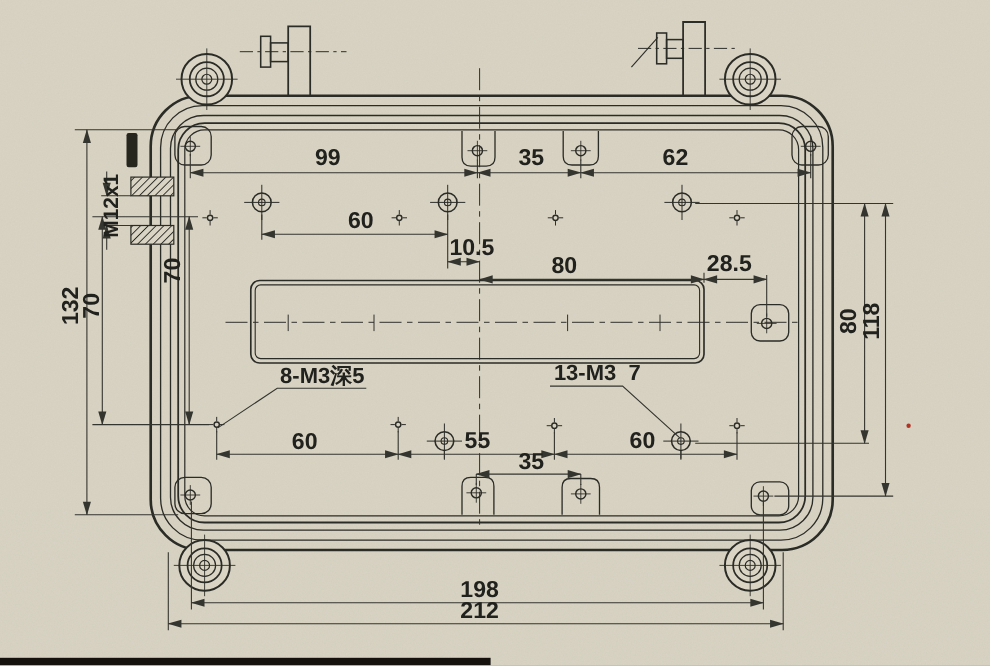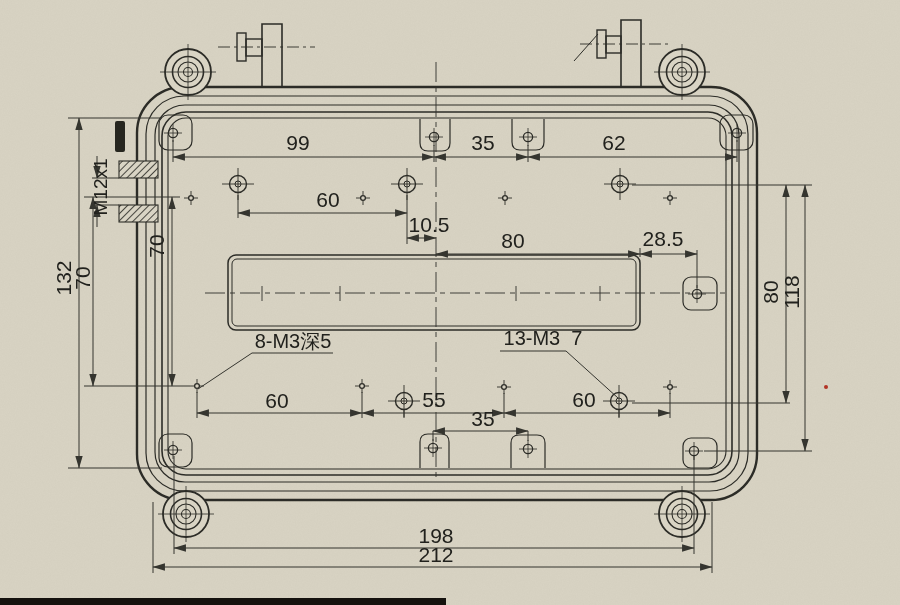--- a/index.html
+++ b/index.html
@@ -1,16 +1,16 @@
 <!DOCTYPE html>
 <html><head>
 <meta charset="utf-8">
 <style>
   html,body{margin:0;padding:0;background:#b8b4a6;}
-  #viewport{position:relative;width:900px;height:605px;overflow:hidden;background:#d9d4c4;}
+  #viewport{position:relative;width:900px;height:605px;overflow:hidden;background:#d9d4c4;font-weight:bold;}
   svg{display:block;}
   svg text{
     font-family:"Liberation Sans","DejaVu Sans",sans-serif;
     font-size:21px;
     fill:#21211d;
     white-space:pre;
   }
   svg text.small{font-size:19px;}
   svg text.callout{font-size:20px;}
   .thin{stroke:#35352f;stroke-width:1;fill:none;}

